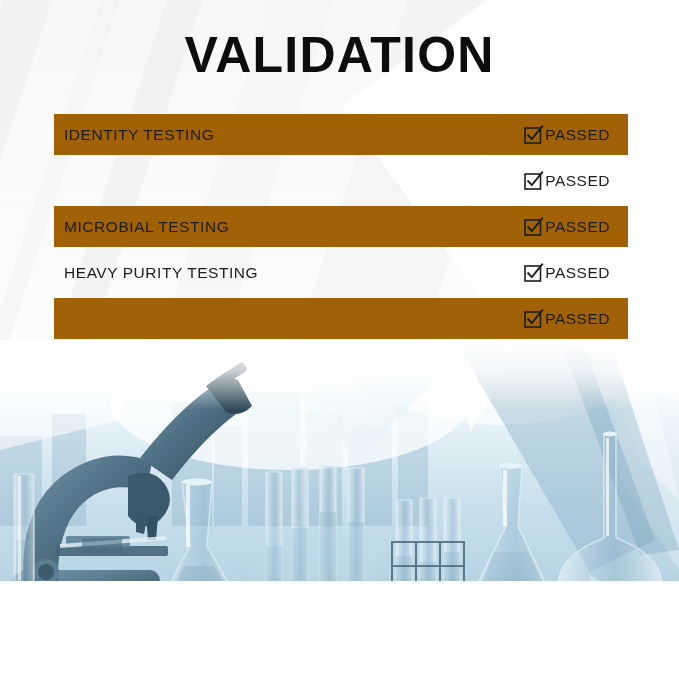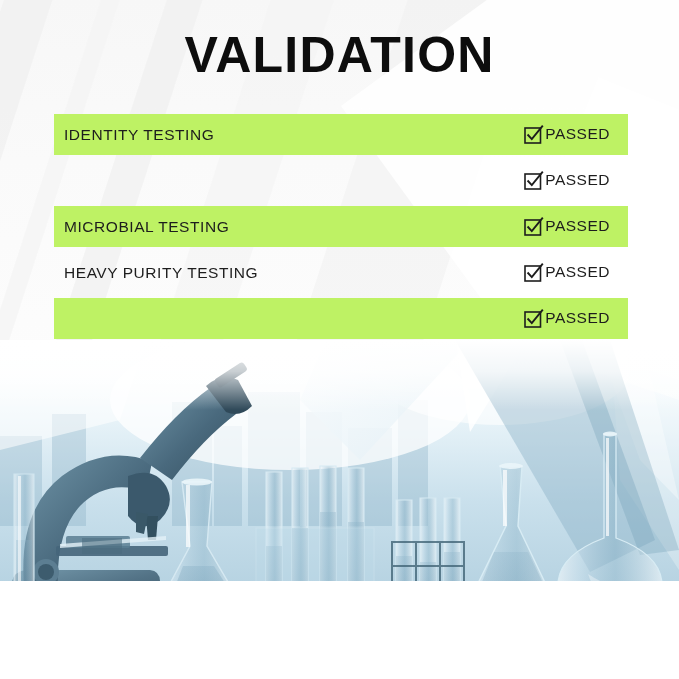--- a/index.html
+++ b/index.html
@@ -65,35 +65,36 @@
     width: 574px;
   }
   .row {
     position: relative;
     height: 41px;
     margin-bottom: 5px;
     display: flex;
     align-items: center;
     box-sizing: border-box;
   }
-  .row.shaded { background: #bef264; }
+  .row.shaded { background: #a16207; }
   .row.plain  { background: transparent; }
 
   .row-label {
     font-size: 15.5px;
     letter-spacing: .55px;
     color: #1d1d1d;
     padding-left: 10px;
     white-space: nowrap;
     font-family: "Liberation Sans", sans-serif;
   }
   .row-status {
     position: absolute;
     right: 18px;
     display: flex;
+    align-items: center;
     gap: 2px;
   }
   .checkbox {
     width: 19px;
     height: 19px;
     position: relative;
     flex: 0 0 auto;
   }
   .checkbox svg { display: block; overflow: visible; }
   .status-text {

